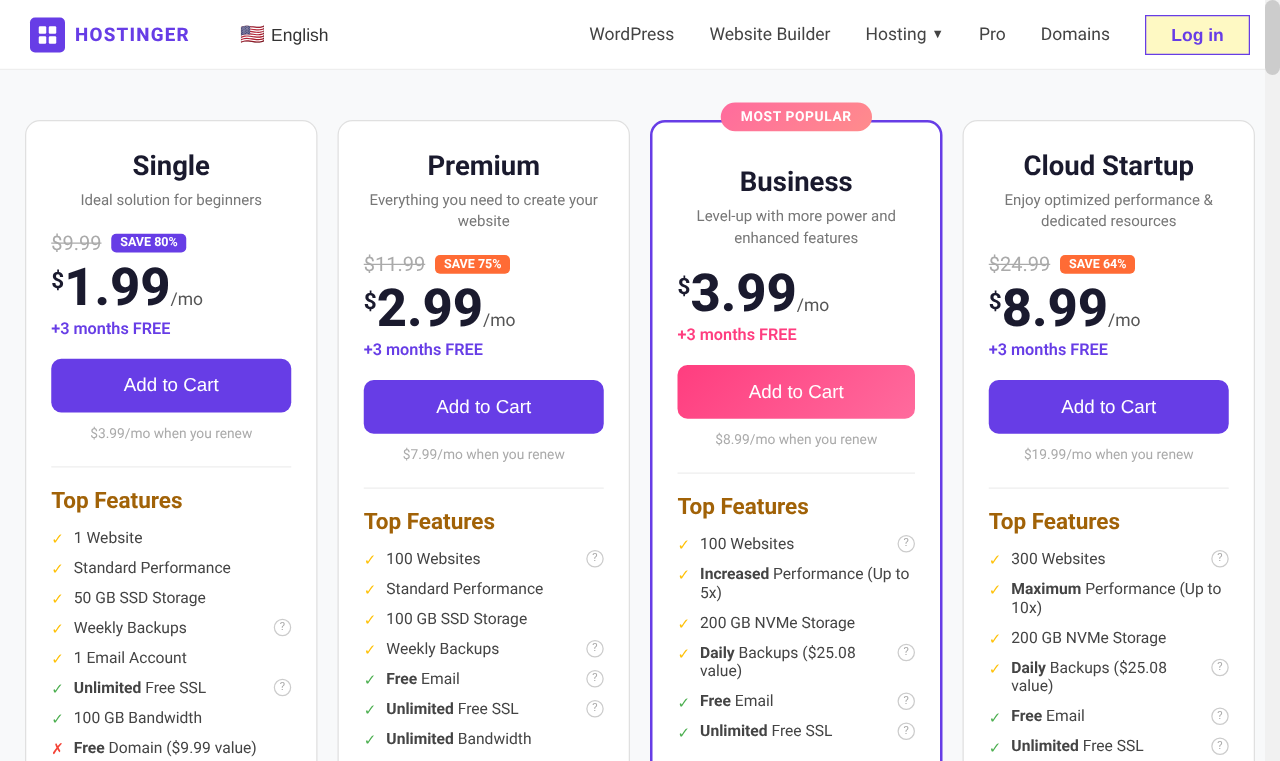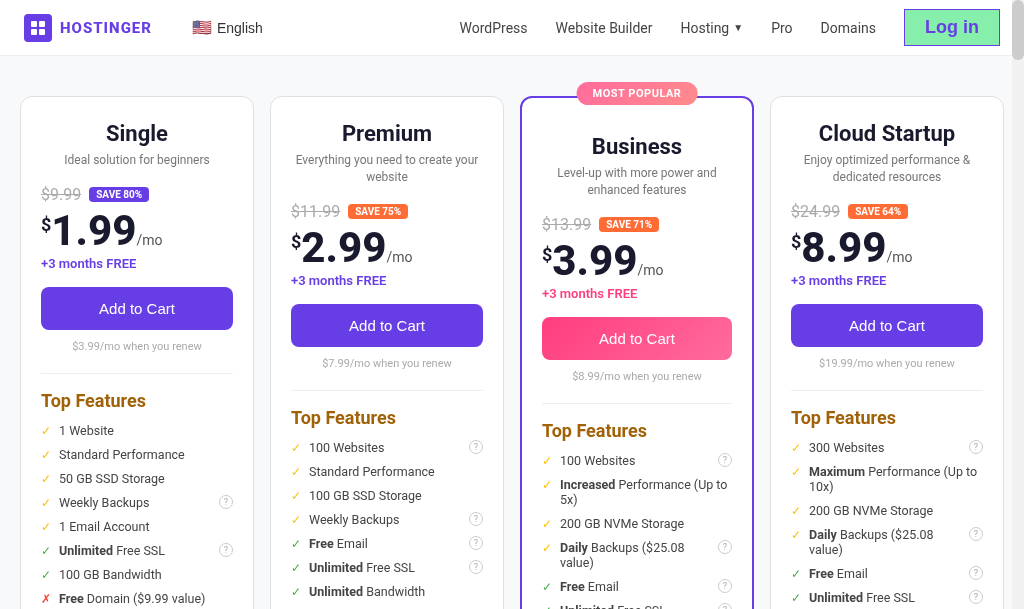--- a/index.html
+++ b/index.html
@@ -18,21 +18,21 @@
     .navbar-brand { display: flex; align-items: center; gap: 8px; font-weight: 700; font-size: 18px; color: #673de6; margin-right: 40px; }
     .brand-icon { width: 28px; height: 28px; background: #673de6; border-radius: 4px; display: flex; align-items: center; justify-content: center; }
     .brand-icon svg { width: 18px; height: 18px; }
     .brand-name { color: #673de6; font-weight: 800; letter-spacing: 1px; font-size: 15px; }
     .lang-btn { display: flex; align-items: center; gap: 5px; font-size: 14px; color: #333; cursor: pointer; border: none; background: none; margin-right: auto; }
     .flag { font-size: 16px; }
     .nav-links { display: flex; align-items: center; gap: 28px; }
     .nav-link { font-size: 14px; color: #444; text-decoration: none; cursor: pointer; background: none; border: none; }
     .nav-link-hosting { display: flex; align-items: center; gap: 4px; }
     .nav-caret { font-size: 10px; }
-    .login-btn { border: 1.5px solid #673de6; color: #673de6; background: #86efac; border-radius: 0; padding: 7px 20px; font-size: 18px; font-weight: 600; cursor: pointer; }
+    .login-btn { border: 1.5px solid #673de6; color: #673de6; background: #fef9c3; border-radius: 0; padding: 7px 20px; font-size: 14px; font-weight: 600; cursor: pointer; }
     .scrollbar-track { position: absolute; right: 0; top: 0; width: 12px; height: 100vh; background: #f1f1f1; }
     .scrollbar-thumb { position: absolute; right: 0; top: 0; width: 12px; height: 60px; background: #ccc; border-radius: 6px; }
 
     
     .main { padding: 40px 20px 40px; max-width: 1024px; margin: 0 auto; }
 
     
     .pricing-grid {
       display: grid;
       grid-template-columns: repeat(4, 1fr);
@@ -317,24 +317,20 @@
     </div><div class="feature-item">
       <span class="feature-check green">✓</span>
       <span class="feature-text"><strong>Free</strong> Domain ($9.99 value)</span>
 
     </div>
   </div>
       <div class="plan-card popular">
     <div class="popular-badge">MOST POPULAR</div>
     <div class="plan-title">Business</div>
     <div class="plan-desc">Level-up with more power and enhanced features</div>
-    <div class="price-row">
-      <span class="original-price">$13.99</span>
-      <span class="save-badge orange" style="background:#ff6b35">SAVE 71%</span>
-    </div>
     <div class="price-main">
       <span class="price-dollar">$</span>
       <span class="price-amount">3.99</span>
       <span class="price-mo">/mo</span>
     </div>
     <div class="free-months pink" style="color:#ff3d7f">+3 months FREE</div>
     <button class="add-to-cart-btn btn-pink">Add to Cart</button>
     <div class="renew-price">$8.99/mo when you renew</div>
     <hr class="divider">
     <div class="features-title">Top Features</div>

